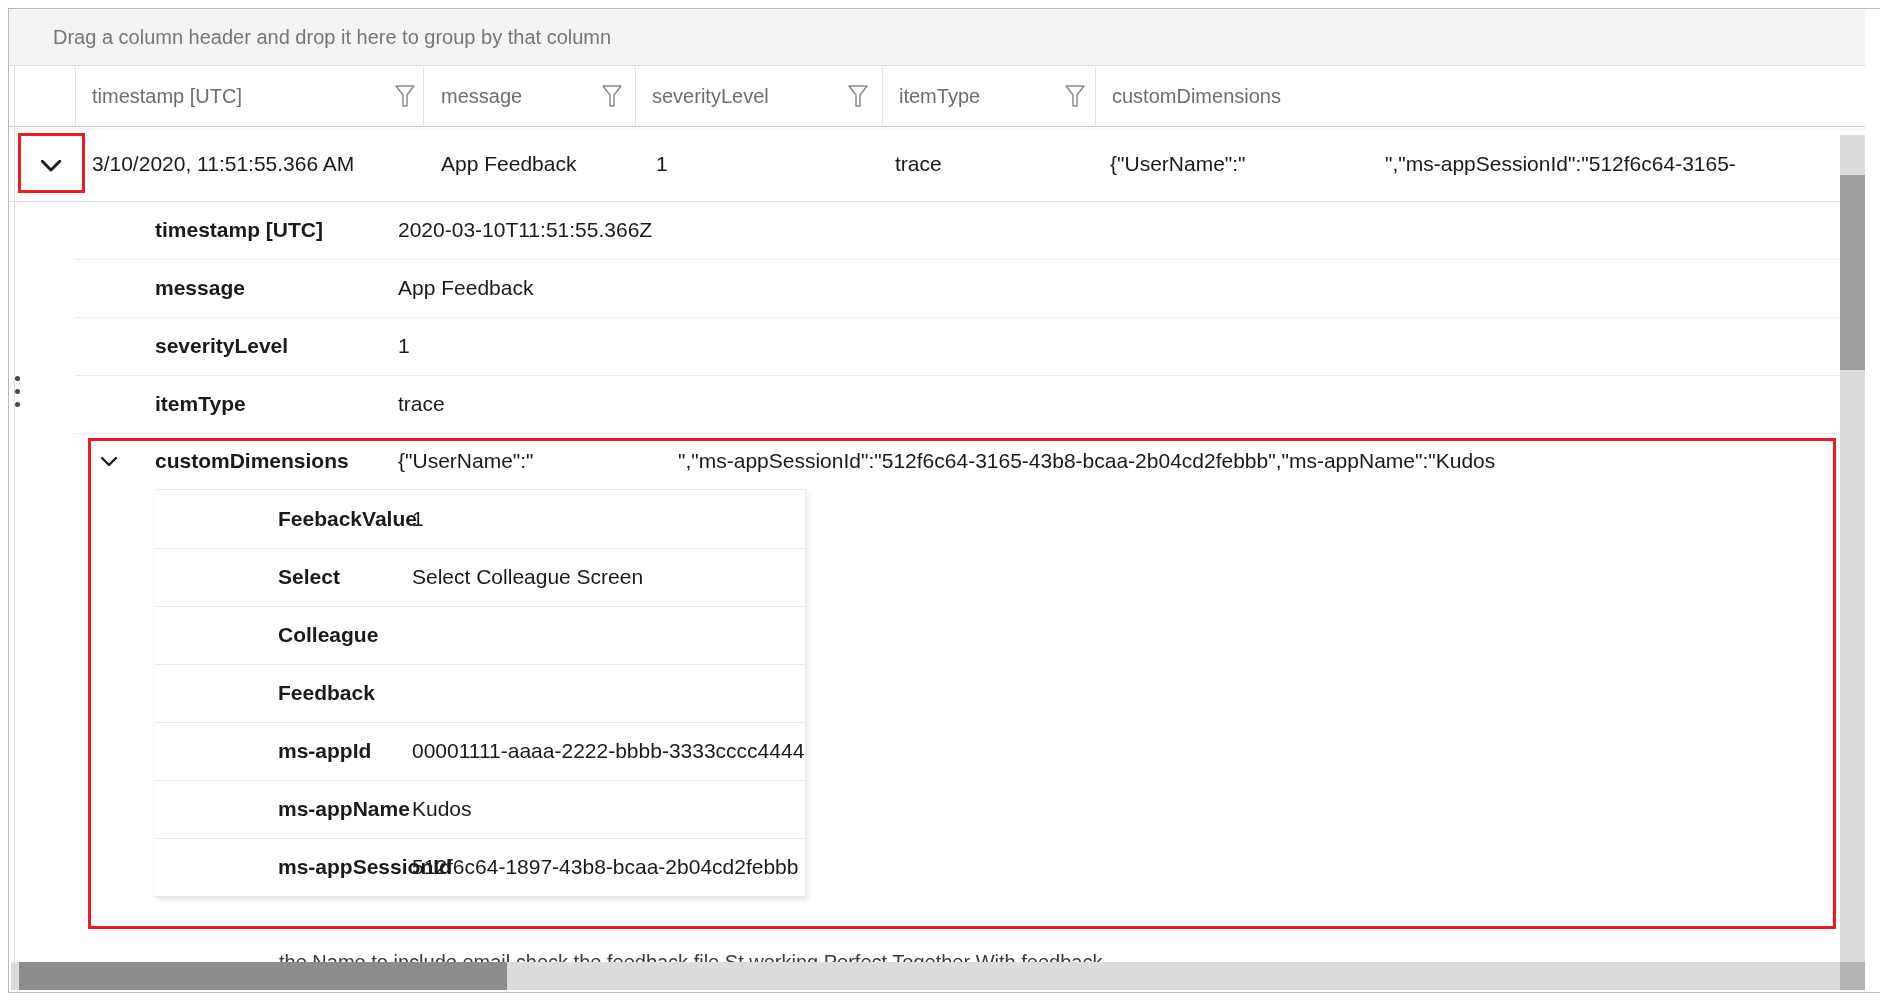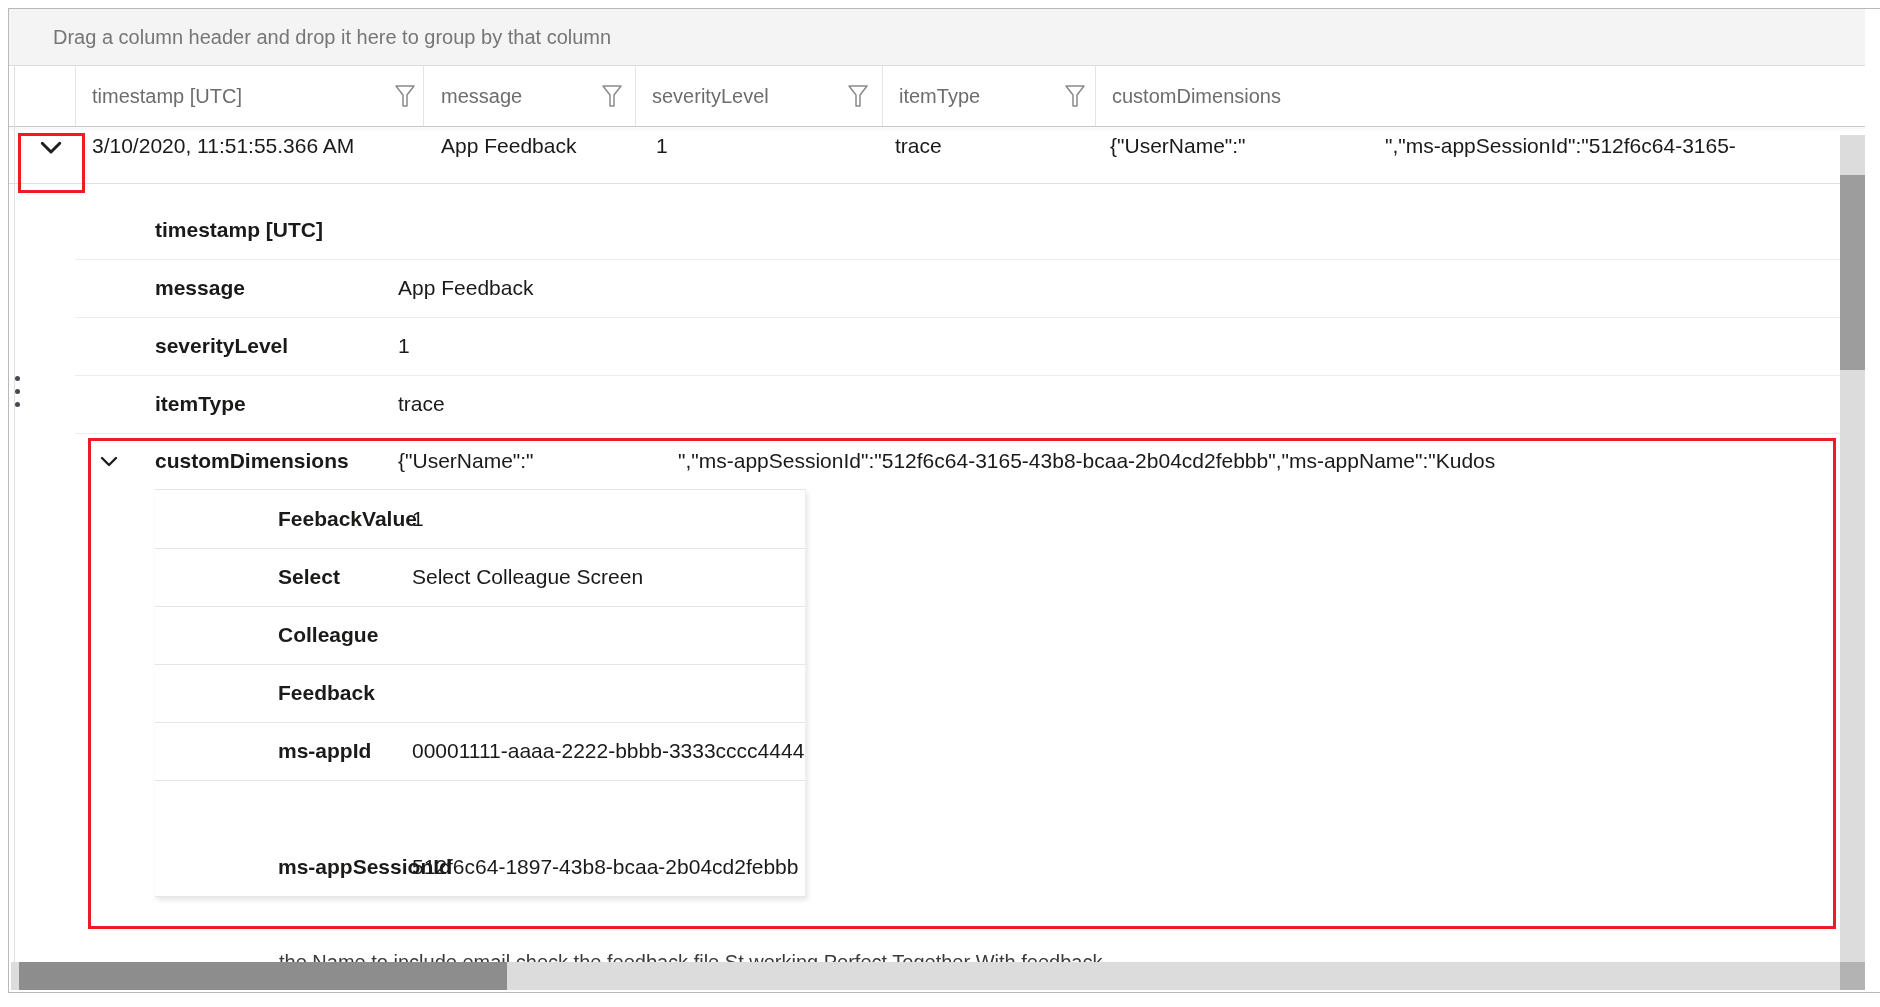--- a/index.html
+++ b/index.html
@@ -13,21 +13,21 @@
   .groupbar span{position:absolute;left:44px;white-space:nowrap;}
   
   .hdr{left:0;top:57px;width:1856px;height:61px;background:#fff;}
   .hdr-border{left:0;top:117px;width:1856px;height:1px;background:#c9c9c9;
     box-shadow:0 2px 3px rgba(0,0,0,0.10);}
   .vsep{position:absolute;top:57px;height:60px;width:1px;background:#e4e4e4;}
   .hlabel{position:absolute;top:57px;height:60px;line-height:60px;color:#6d6d6d;
     font-size:20px;white-space:nowrap;}
   .ficon{position:absolute;top:74px;}
   
-  .row1{left:0;top:100px;width:1831px;height:74px;border-bottom:1px solid #e0e0e0;
+  .row1{left:0;top:118px;width:1831px;height:74px;border-bottom:1px solid #e0e0e0;
     overflow:hidden;font-size:21px;color:#1b1a19;}
   .row1 span{position:absolute;top:0;height:74px;line-height:74px;white-space:nowrap;}
   
   .drow{position:absolute;left:66px;width:1765px;height:58px;border-bottom:1px solid #ececec;
     font-size:21px;color:#1b1a19;overflow:hidden;}
   .drow .lbl{position:absolute;left:80px;top:0;height:58px;line-height:58px;font-weight:600;white-space:nowrap;}
   .drow .val{position:absolute;left:323px;top:0;height:58px;line-height:58px;white-space:nowrap;}
   .cdrow{position:absolute;left:66px;top:424px;width:1765px;height:56px;
     font-size:21px;color:#1b1a19;overflow:hidden;}
   .cdrow .lbl{position:absolute;left:80px;top:0;height:56px;line-height:56px;font-weight:600;white-space:nowrap;}
@@ -109,20 +109,21 @@
     <span style="left:83px">3/10/2020, 11:51:55.366 AM</span>
     <span style="left:432px">App Feedback</span>
     <span style="left:647px">1</span>
     <span style="left:886px">trace</span>
     <span style="left:1101px">{"UserName":"</span>
     <span style="left:1376px">","ms-appSessionId":"512f6c64-3165-</span>
   </div>
 
   <div class="drow" style="top:192px">
     <span class="lbl">timestamp [UTC]</span>
+    <span class="val">2020-03-10T11:51:55.366Z</span>
   </div>
   <div class="drow" style="top:250px">
     <span class="lbl">message</span>
     <span class="val">App Feedback</span>
   </div>
   <div class="drow" style="top:308px">
     <span class="lbl">severityLevel</span>
     <span class="val">1</span>
   </div>
   <div class="drow" style="top:366px">
@@ -155,20 +156,24 @@
       <span class="val"></span>
     </div>
     <div class="nrow" style="top:174px">
       <span class="lbl">Feedback</span>
       <span class="val"></span>
     </div>
     <div class="nrow" style="top:232px">
       <span class="lbl">ms-appId</span>
       <span class="val">00001111-aaaa-2222-bbbb-3333cccc4444</span>
     </div>
+    <div class="nrow" style="top:290px">
+      <span class="lbl">ms-appName</span>
+      <span class="val">Kudos</span>
+    </div>
     <div class="nrow" style="top:348px">
       <span class="lbl">ms-appSessionId</span>
       <span class="val">512f6c64-1897-43b8-bcaa-2b04cd2febbb</span>
     </div>
   </div>
 
   <div class="abs clippedrow">the Name to include email check the feedback file St working Perfect Together With feedback</div>
 
   <div class="abs leftline"></div>
   <div>

